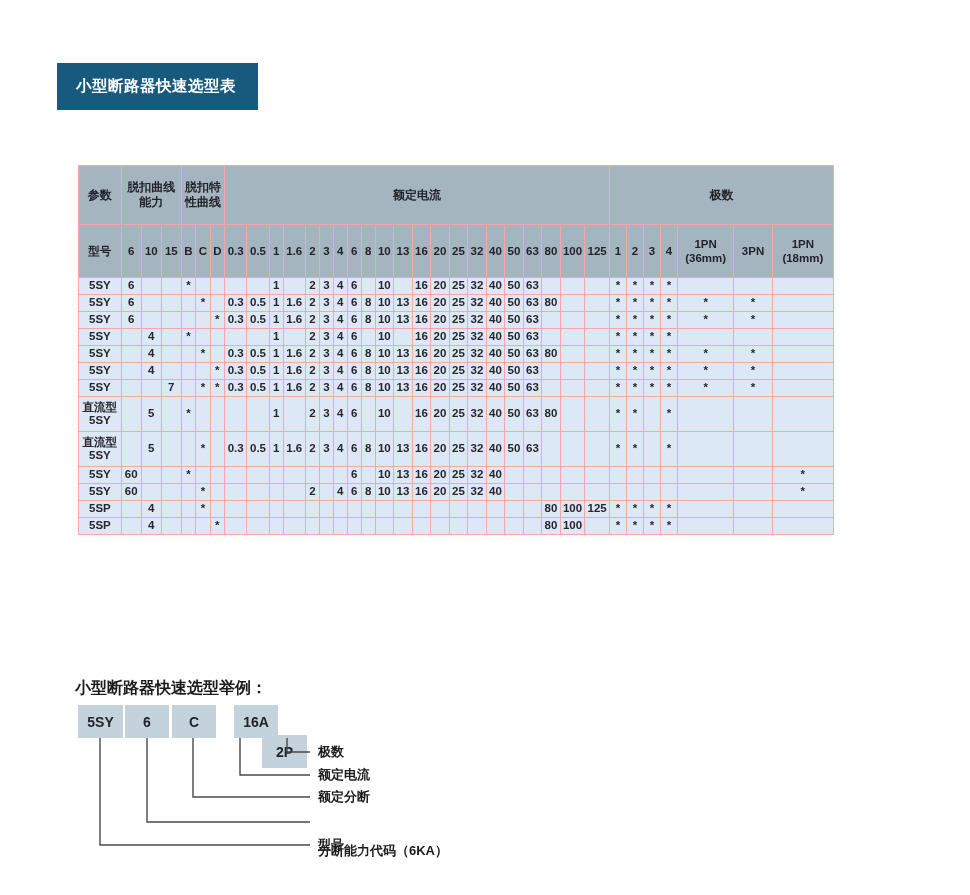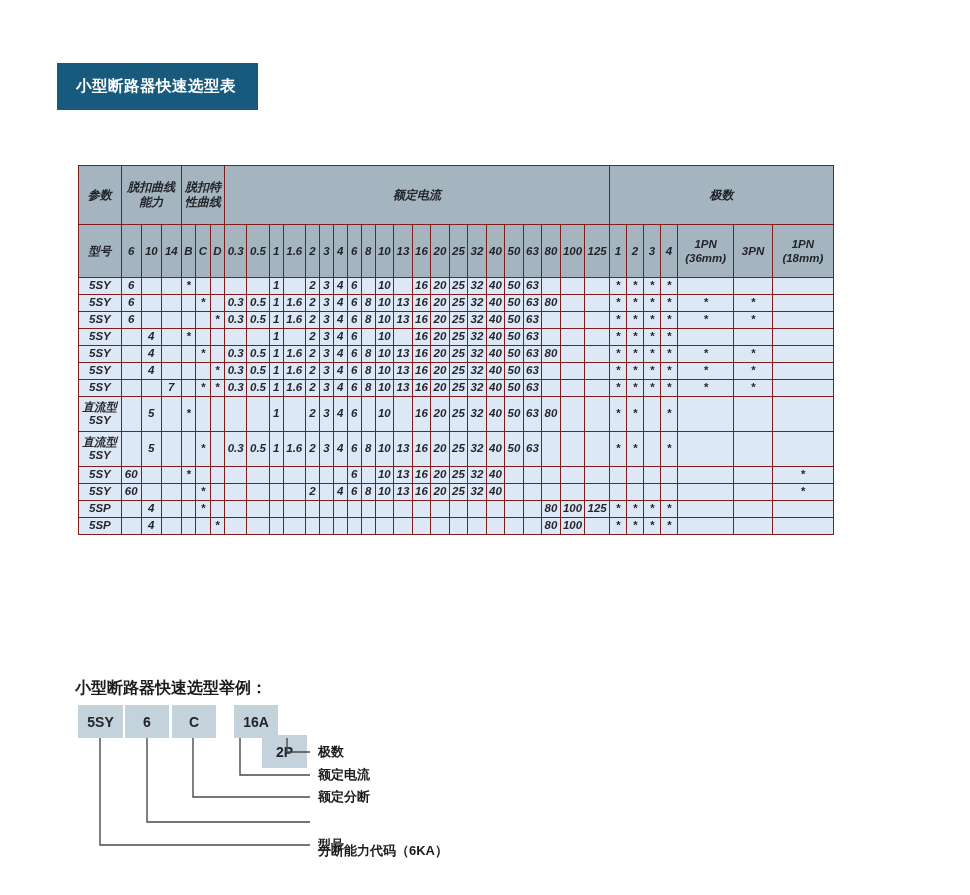--- a/index.html
+++ b/index.html
@@ -7,21 +7,21 @@
         font-family:"Liberation Sans","DejaVu Sans",sans-serif;overflow:hidden;}
 
   
   .banner{position:absolute;left:57px;top:63px;width:201px;height:47px;
           background:#175a7e;display:flex;align-items:center;padding-left:19px;
           box-sizing:border-box;}
   .banner span{color:#ffffff;font-size:15.5px;font-weight:700;letter-spacing:0.5px;}
 
   
   .tablewrap{position:absolute;left:78px;top:165px;}
-  table{border-collapse:separate;border-spacing:1px;table-layout:fixed;background:#7f1d1d;font-style:italic;}
+  table{border-collapse:separate;border-spacing:1px;table-layout:fixed;background:#fca5a5;}
   th,td{padding:0;margin:0;text-align:center;vertical-align:middle;overflow:hidden;}
   thead th{background:#a4b5c0;color:#23232a;font-weight:700;font-size:12px;
            white-space:pre-line;line-height:1.25;}
   tr.groups th{height:58px;}
   tr.sub th{height:52px;font-size:11.5px;}
   tbody td{background:#dde8f6;color:#26262b;font-size:11.5px;font-weight:700;
            height:16px;line-height:1;white-space:nowrap;}
   tbody tr.tall td{height:34px;}
   tbody td.model{white-space:pre-line;line-height:1.15;}
 
@@ -92,21 +92,21 @@
 能力</th>
             <th colspan="3">脱扣特
 性曲线</th>
             <th colspan="21">额定电流</th>
             <th colspan="7">极数</th>
           </tr>
         <tr class="sub" id="hrow-sub">
             <th>型号</th>
             <th>6</th>
             <th>10</th>
-            <th>14</th>
+            <th>15</th>
             <th>B</th>
             <th>C</th>
             <th>D</th>
             <th>0.3</th>
             <th>0.5</th>
             <th>1</th>
             <th>1.6</th>
             <th>2</th>
             <th>3</th>
             <th>4</th>

